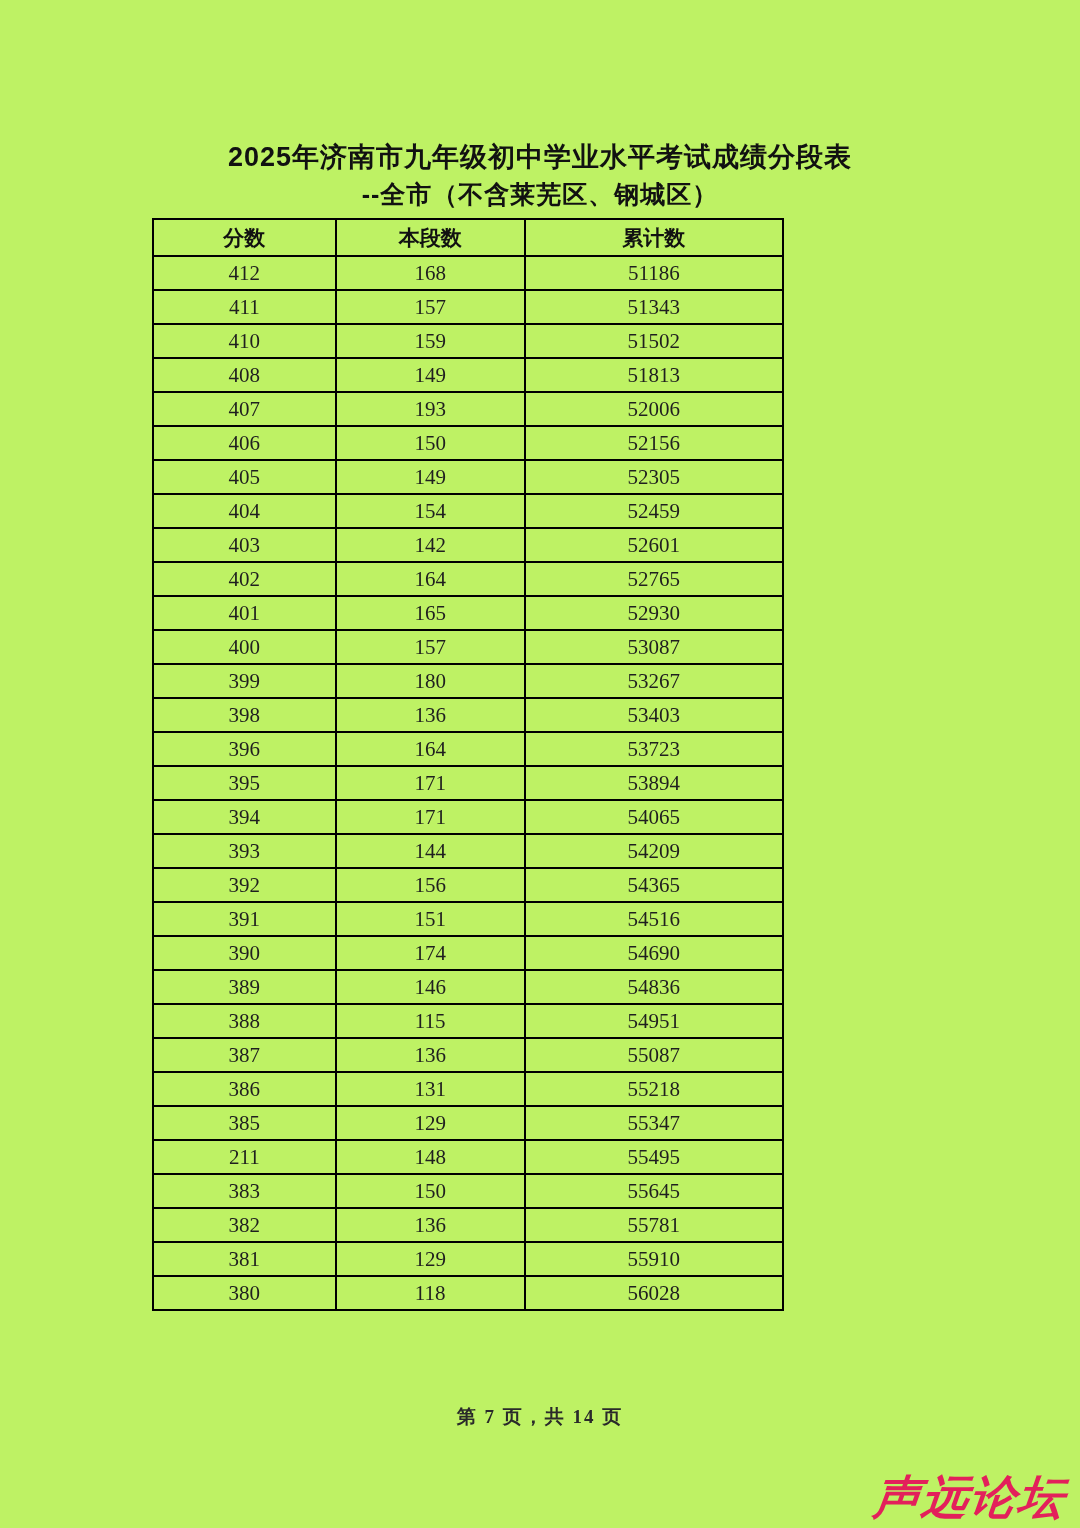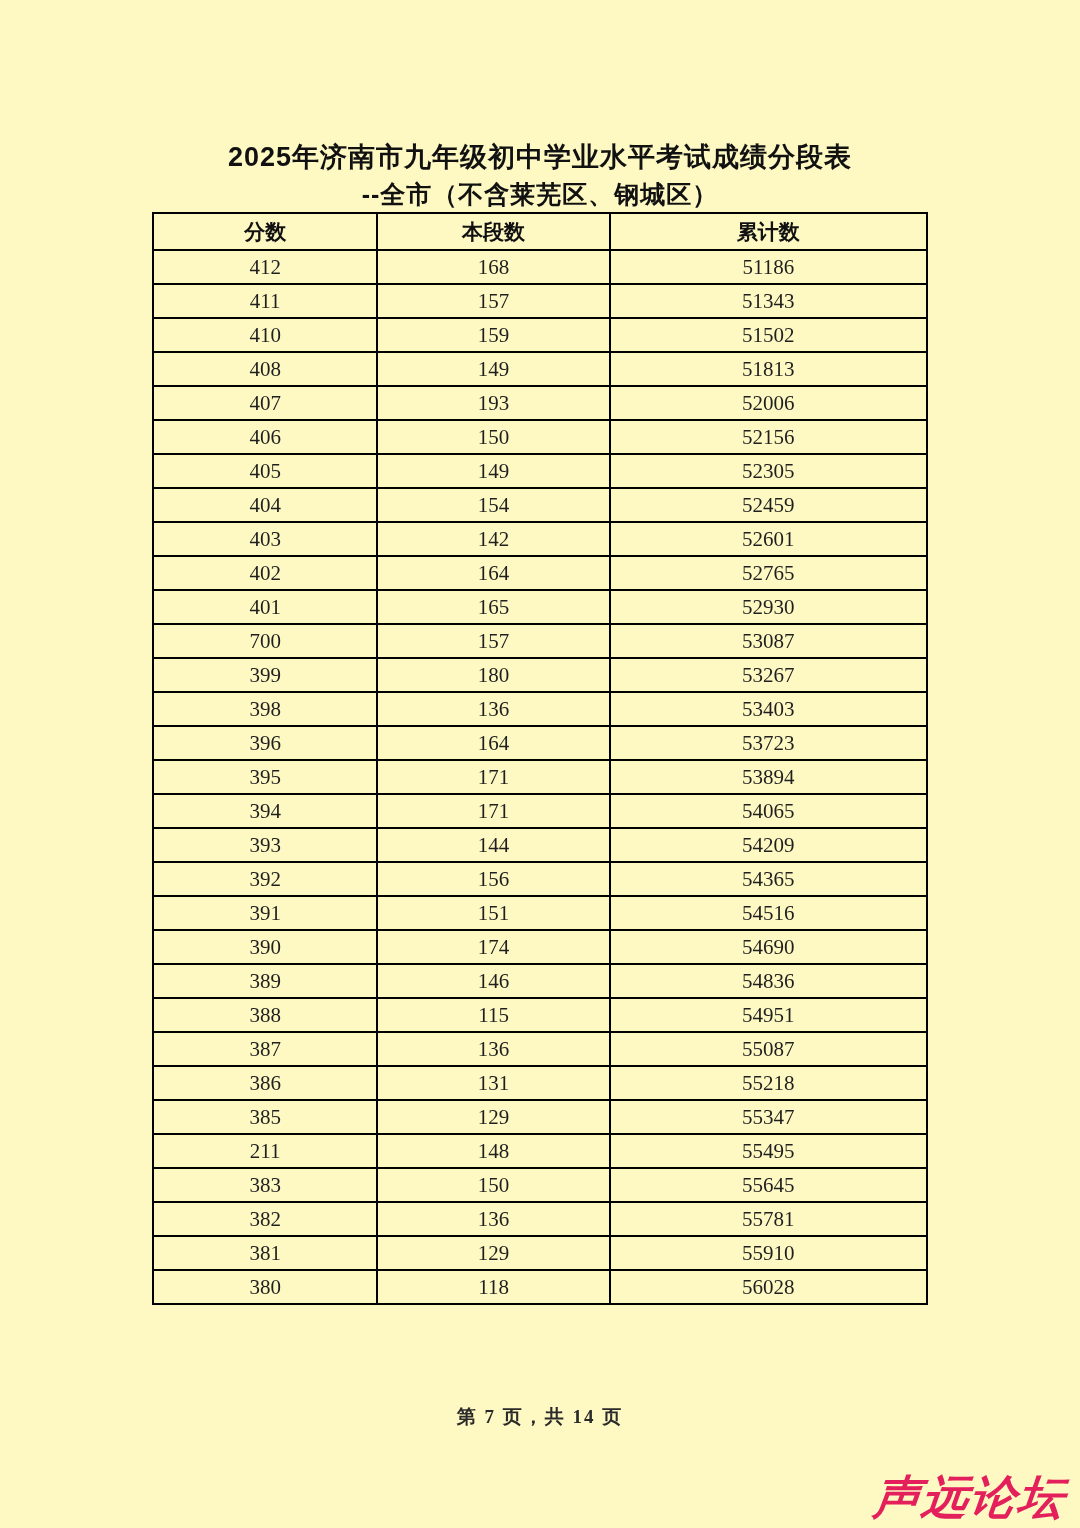--- a/index.html
+++ b/index.html
@@ -1,21 +1,21 @@
 <!DOCTYPE html>
 <html><head>
 <meta charset="utf-8">
 <style>
   * { margin: 0; padding: 0; box-sizing: border-box; }
   html, body { background: #ffffff; }
   .page {
     position: relative;
     width: 1080px;
     height: 1528px;
-    background: #fef9c3;
+    background: #bef264;
     margin: 0 auto;
     overflow: hidden;
     font-family: "Liberation Serif", serif;
     color: #1a1a1a;
   }
   .doc-header {
     position: absolute;
     top: 138px;
     left: 0;
     width: 100%;
@@ -33,22 +33,22 @@
     font-family: "Liberation Sans", "DejaVu Sans", sans-serif;
     font-weight: bold;
     font-size: 25px;
     line-height: 37px;
     color: #111111;
     letter-spacing: 1px;
   }
   table.score-table {
     position: absolute;
     left: 152px;
-    top: 212px;
-    width: 776px;
+    top: 218px;
+    width: 632px;
     border-collapse: collapse;
     table-layout: fixed;
   }
   .score-table col.c1 { width: 29%; }
   .score-table col.c2 { width: 30%; }
   .score-table col.c3 { width: 41%; }
   .score-table th {
     border: 2px solid #000000;
     height: 37px;
     text-align: center;
@@ -166,21 +166,21 @@
           <td>402</td>
           <td>164</td>
           <td>52765</td>
         </tr>
         <tr>
           <td>401</td>
           <td>165</td>
           <td>52930</td>
         </tr>
         <tr>
-          <td>700</td>
+          <td>400</td>
           <td>157</td>
           <td>53087</td>
         </tr>
         <tr>
           <td>399</td>
           <td>180</td>
           <td>53267</td>
         </tr>
         <tr>
           <td>398</td>

